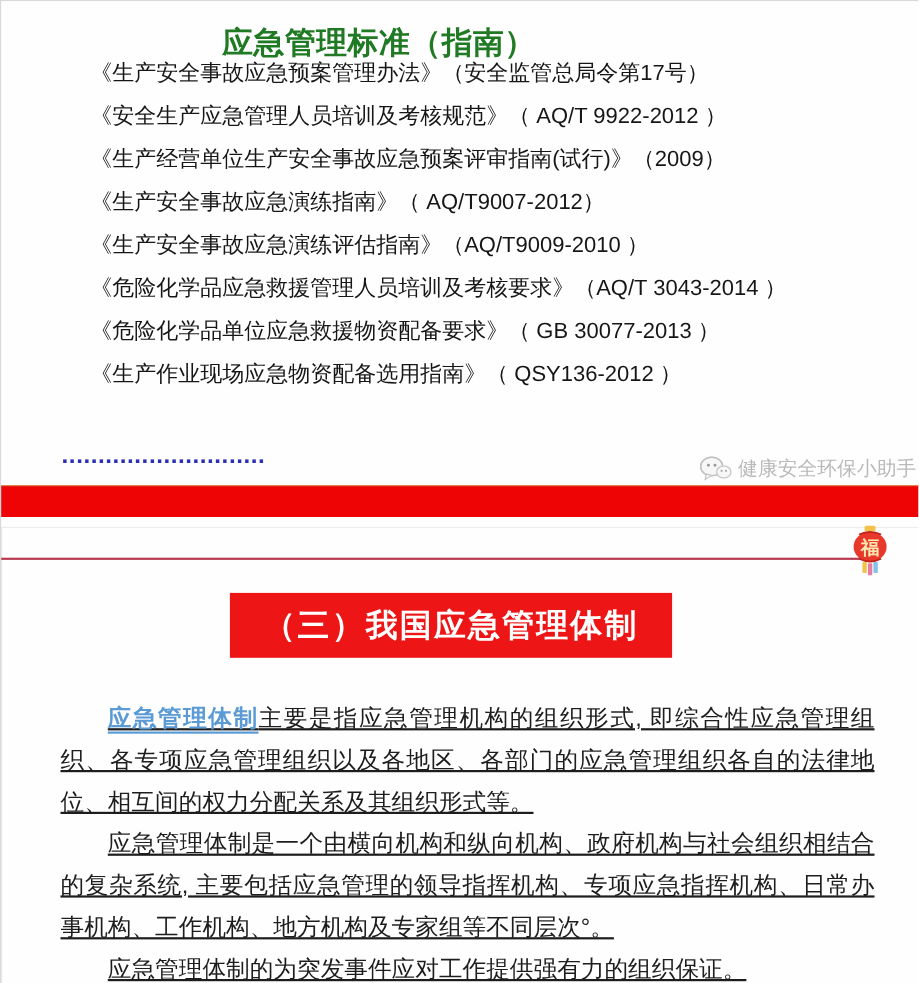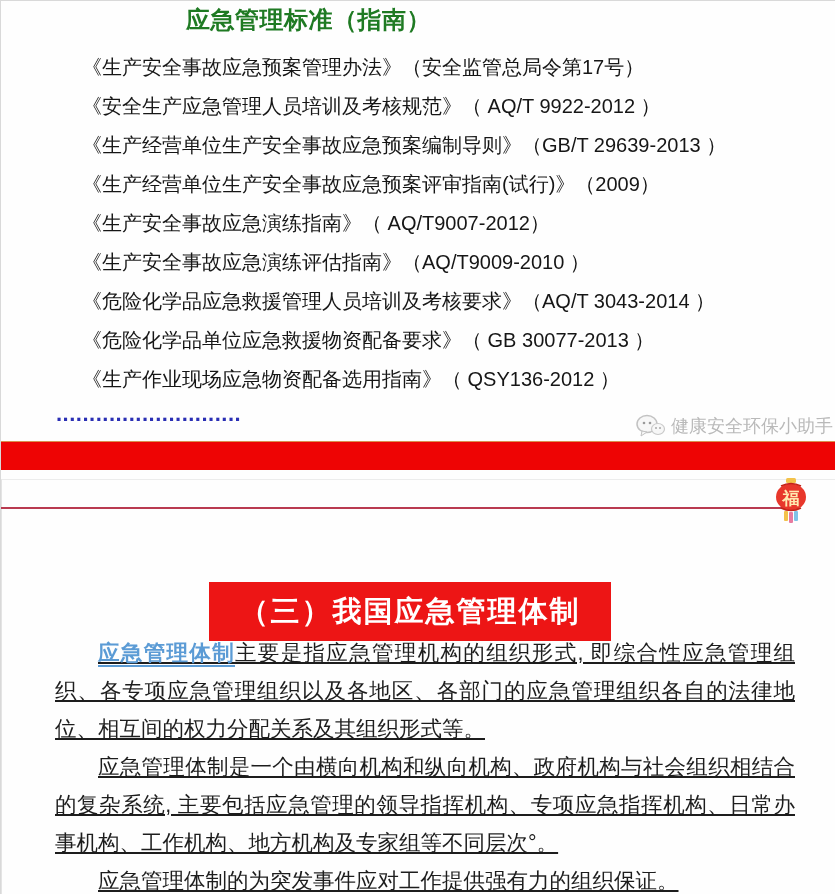--- a/index.html
+++ b/index.html
@@ -11,22 +11,22 @@
     border-top: 1px solid #d9d9d9;
     box-sizing: border-box;
     overflow: hidden;
     font-family: "Liberation Sans", "DejaVu Sans", sans-serif;
     color: #1d1d1d;
   }
 
   
   .title {
     position: absolute; top: 3px; left: 185px;
-    margin: 0;
-    font-size: 24px; font-weight: bold;
+    margin: 16px;
+    font-size: 28px; font-weight: bold;
     color: #1f7a23;
     white-space: nowrap;
     letter-spacing: 0.5px;
   }
   .std-list { position: absolute; top: 47px; left: 48px; right: 25px; margin-left: 33px; }
   .std-item {
     height: 39px; line-height: 39px;
     font-size: 20px; color: #161616;
     white-space: nowrap;
   }
@@ -74,21 +74,20 @@
     z-index: 2;
   }
   .banner {
     position: absolute; top: 538px; left: 208px;
     width: 402px; height: 59px;
     background: #ed1515;
     display: flex; align-items: center; justify-content: center;
     color: #ffffff; font-size: 29px; font-weight: bold;
     letter-spacing: 2px;
     white-space: nowrap;
-    margin-top: 43px;
   }
   .body-text {
     position: absolute; top: 633px; left: 54px;
     width: 740px;
     font-size: 21.5px; line-height: 38px;
     text-align: justify;
     color: #1d1d1d;
   }
   .body-text p { margin: 0; text-indent: 2em; text-decoration: underline; }
   .term {
@@ -100,21 +99,20 @@
 </head>
 <body>
 
 <div class="page">
 
   <h1 class="title">应急管理标准（指南）</h1>
 
   <div class="std-list">
     <div class="std-item">《生产安全事故应急预案管理办法》（安全监管总局令第17号）</div>
     <div class="std-item">《安全生产应急管理人员培训及考核规范》（ AQ/T 9922-2012 ）</div>
-    <div class="std-item">《生产经营单位生产安全事故应急预案编制导则》（GB/T 29639-2013 ）</div>
     <div class="std-item">《生产经营单位生产安全事故应急预案评审指南(试行)》（2009）</div>
     <div class="std-item">《生产安全事故应急演练指南》（ AQ/T9007-2012）</div>
     <div class="std-item">《生产安全事故应急演练评估指南》（AQ/T9009-2010 ）</div>
     <div class="std-item">《危险化学品应急救援管理人员培训及考核要求》（AQ/T 3043-2014 ）</div>
     <div class="std-item">《危险化学品单位应急救援物资配备要求》（ GB 30077-2013 ）</div>
     <div class="std-item">《生产作业现场应急物资配备选用指南》（ QSY136-2012 ）</div>
   </div>
 
   <div class="dots">............................</div>
 

